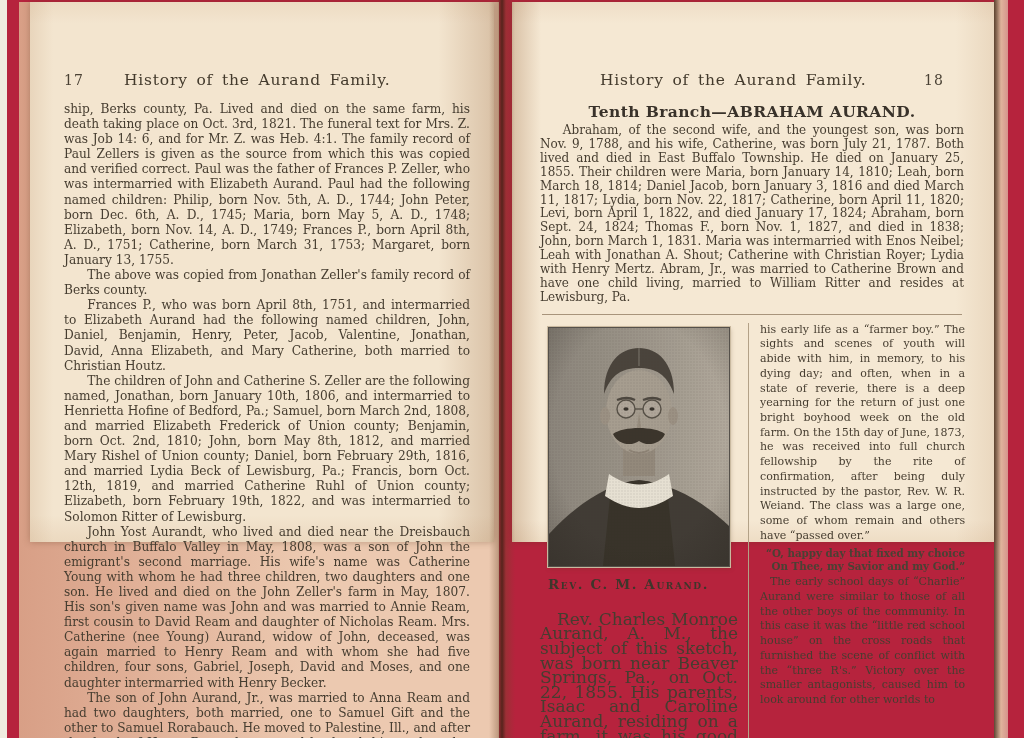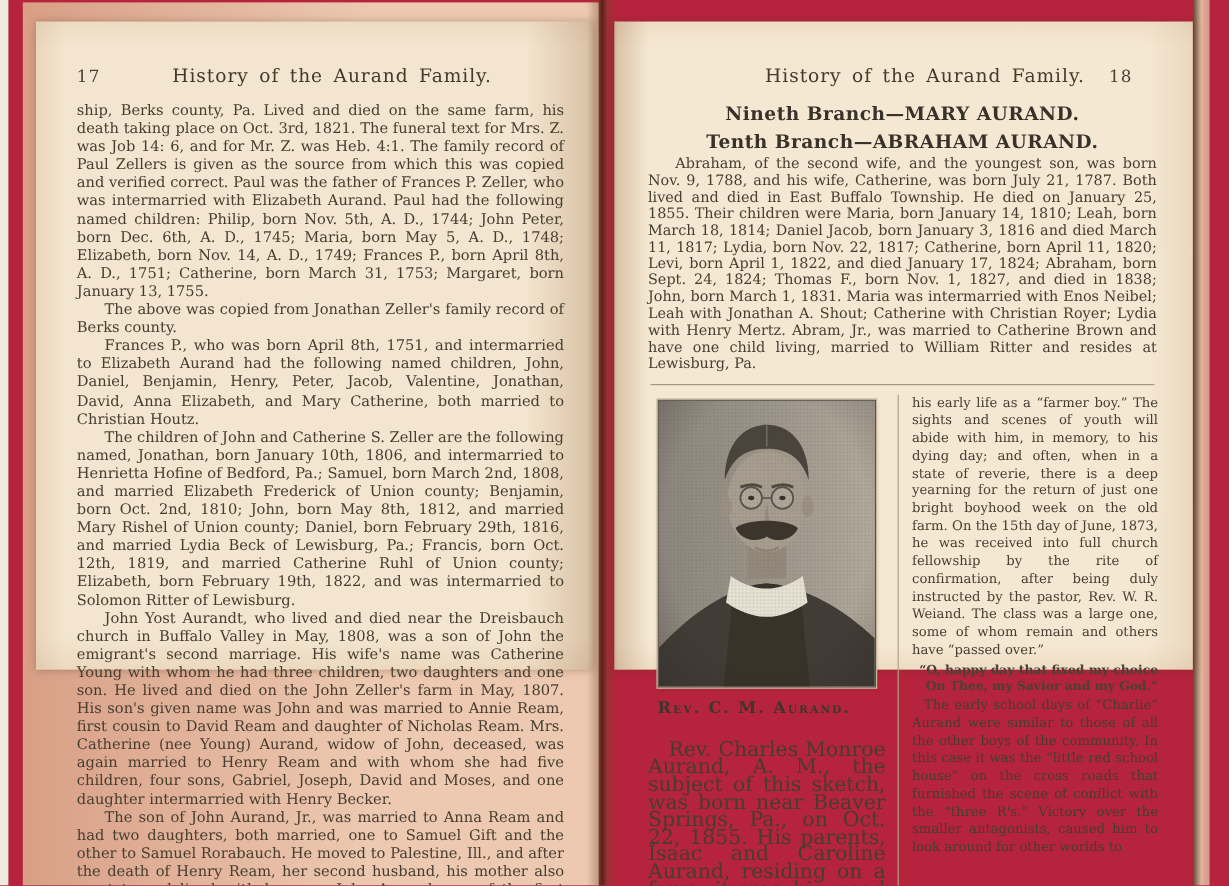--- a/index.html
+++ b/index.html
@@ -6,21 +6,21 @@
   body{
     width:1024px;height:738px;overflow:hidden;
     background:#b6233d;
     font-family:"DejaVu Serif","Liberation Serif",serif;
     position:relative;
   }
   .scan-sliver{position:absolute;left:0;top:0;width:7px;height:738px;background:#f0ebdf;}
   .edge-stack-left{position:absolute;left:19px;top:2px;width:480px;height:736px;background:linear-gradient(90deg,#d89f86,#ecc9b0 60%);}
   .edge-stack-right{position:absolute;left:994px;top:0;width:14px;height:738px;background:linear-gradient(90deg,#5e4633,#e0b49c 50%,#d5938b);}
   .page{
-    position:absolute;top:18px;height:540px;
+    position:absolute;top:2px;height:540px;
     background:#f4e7d1;
     box-shadow:0 0 7px rgba(90,55,30,.35);
     color:#453c2f;
   }
   .page-left{
     left:30px;width:464px;
     background:
       linear-gradient(90deg,rgba(190,150,110,.20),rgba(190,150,110,0) 5%,rgba(190,150,110,0) 88%,rgba(150,100,60,.28)),
       linear-gradient(180deg,rgba(200,160,120,.14),rgba(200,160,120,0) 4%,rgba(200,160,120,0) 95%,rgba(200,160,120,.18)),
       #f3e5cf;
@@ -36,21 +36,21 @@
     position:absolute;left:489px;top:0;width:26px;height:738px;
     background:linear-gradient(90deg,rgba(110,70,40,0) 0%,rgba(110,70,40,.35) 35%,rgba(62,36,20,.8) 50%,rgba(110,70,40,.35) 65%,rgba(110,70,40,0) 100%);
     pointer-events:none;
   }
   .page-inner{padding:36px 24px 0 34px;}
   .page-right .page-inner{padding:36px 30px 0 28px;}
 
   .pagehead{display:flex;align-items:baseline;margin-bottom:13px;}
   .pagenum{font-size:14px;letter-spacing:1px;color:#4a4134;width:60px;}
   .pagenum.right{text-align:center;}
-  .runtitle{flex:1;text-align:right;font-size:15.5px;letter-spacing:.8px;word-spacing:3px;color:#433a2c;}
+  .runtitle{flex:1;text-align:left;font-size:15.5px;letter-spacing:.8px;word-spacing:3px;color:#433a2c;margin-top:33px;}
 
   .bodytext p{
     margin:0;text-align:justify;
     font-size:12.2px;line-height:15.1px;
     text-indent:1.9em;
     color:#463d30;
   }
   .bodytext p.noindent{text-indent:0;}
   .page-right .sec p{font-size:12px;line-height:13.9px;}
 
@@ -115,21 +115,20 @@
 </div>
 
 <div class="page page-right">
   <div class="page-inner">
     <div class="pagehead">
       <span class="pagenum"></span>
       <span class="runtitle">History of the Aurand Family.</span>
       <span class="pagenum right">18</span>
     </div>
     <div class="bodytext sec">
-      <h2 class="branch">Nineth Branch—MARY AURAND.</h2>
       <h2 class="branch">Tenth Branch—ABRAHAM AURAND.</h2>
       <p>Abraham, of the second wife, and the youngest son, was born Nov. 9, 1788, and his wife, Catherine, was born July 21, 1787.  Both lived and died in East Buffalo Township.  He died on January 25, 1855.  Their children were Maria, born January 14, 1810; Leah, born March 18, 1814; Daniel Jacob, born January 3, 1816 and died March 11, 1817; Lydia, born Nov. 22, 1817; Catherine, born April 11, 1820; Levi, born April 1, 1822, and died January 17, 1824; Abraham, born Sept. 24, 1824; Thomas F., born Nov. 1, 1827, and died in 1838; John, born March 1, 1831.  Maria was intermarried with Enos Neibel; Leah with Jonathan A. Shout; Catherine with Christian Royer; Lydia with Henry Mertz.  Abram, Jr., was married to Catherine Brown and have one child living, married to William Ritter and resides at Lewisburg, Pa.</p>
     </div>
     <hr class="rule">
     <div class="twocol">
       <div class="col-left">
         <div class="photo-frame">
           <svg viewBox="0 0 180 238" xmlns="http://www.w3.org/2000/svg">
             <defs>
               <linearGradient id="bgph" x1="0" y1="0" x2="1" y2="0">

